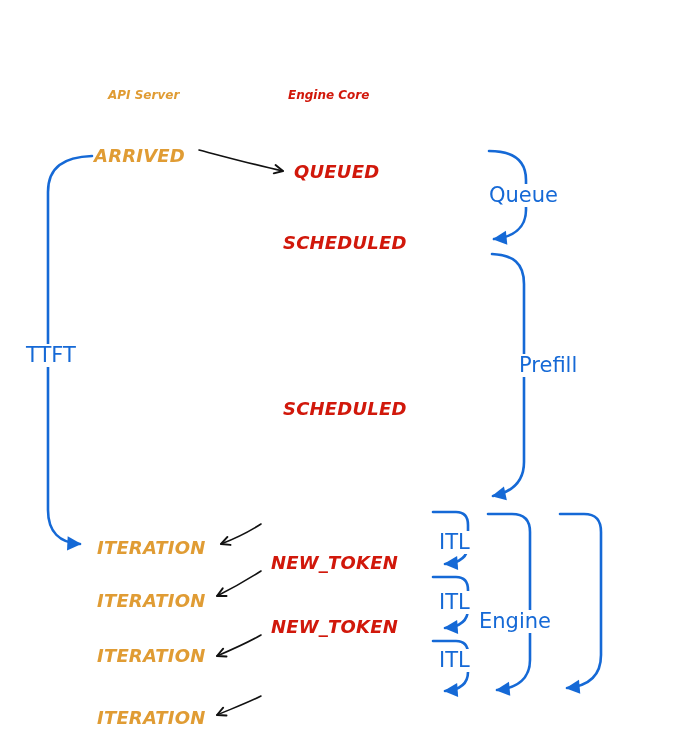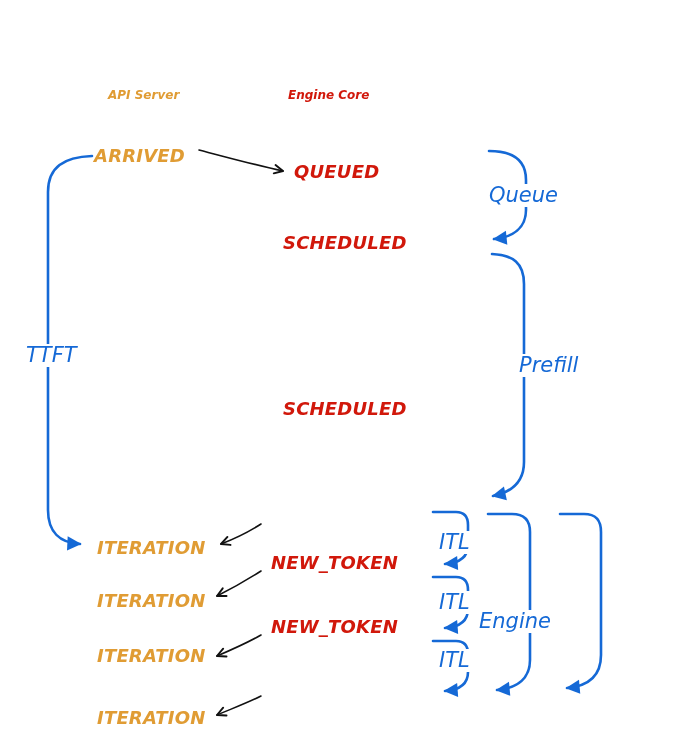--- a/index.html
+++ b/index.html
@@ -1,19 +1,19 @@
 <!DOCTYPE html>
 <html style="--orange: #e09c34; --red: #d1180b; --blue: #1569d6; --ink: #111111; --bg: #ffffff;"><head>
 <meta charset="utf-8">
 <style>
   * { margin:0; padding:0; box-sizing:border-box; }
   html,body { background:#fff; }
   body { font-family:"DejaVu Sans","Liberation Sans",sans-serif; }
   .canvas { position:relative; width:679px; height:750px; background:var(--bg,#ffffff); overflow:hidden; }
-  .abs { position:absolute; white-space:nowrap;font-style:italic; }
+  .abs { position:absolute; white-space:nowrap; }
   .title { font-size:23px; font-style:italic; font-weight:bold; color:var(--ink,#111111); letter-spacing:.3px; }
   .col-head { font-size:12px; font-style:italic; font-weight:bold; text-underline-offset:3px; text-decoration-thickness:1.5px; }
   .api { color:var(--orange,#e09c34); }
   .eng { color:var(--red,#d1180b); }
   .event { font-size:18px; font-style:italic; font-weight:bold; letter-spacing:.2px; }
   .blabel { font-size:21px; color:var(--blue,#1569d6); background:var(--bg,#ffffff); padding:0 2px; line-height:1.1; }
   svg.layer { position:absolute; left:0; top:0; }
   .blue-stroke { fill:none; stroke:var(--blue,#1569d6); stroke-width:2.6; stroke-linecap:round; stroke-linejoin:round; }
   .black-stroke { fill:none; stroke:var(--ink,#111111); stroke-width:1.6; stroke-linecap:round; stroke-linejoin:round; }
   .mhead-blue { fill:var(--blue,#1569d6); }

